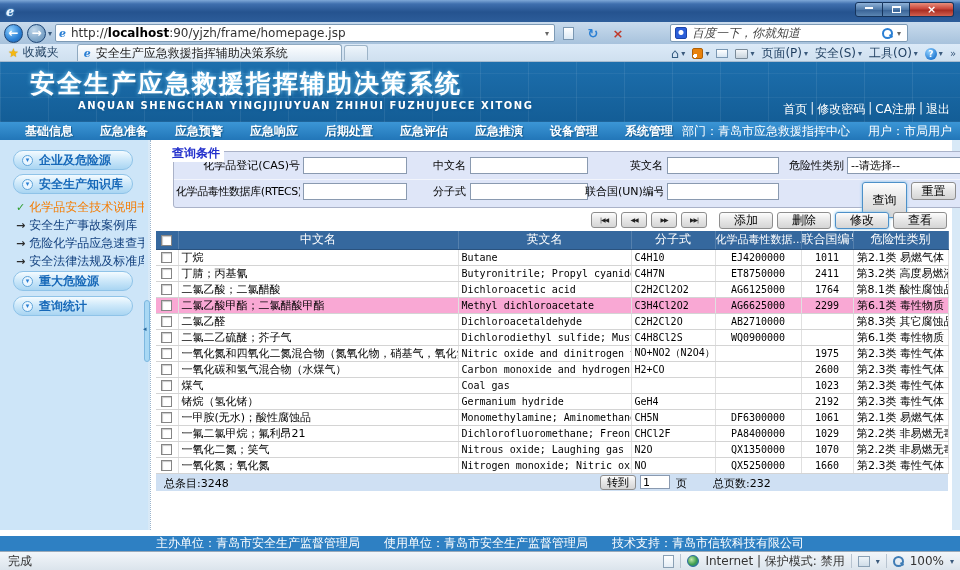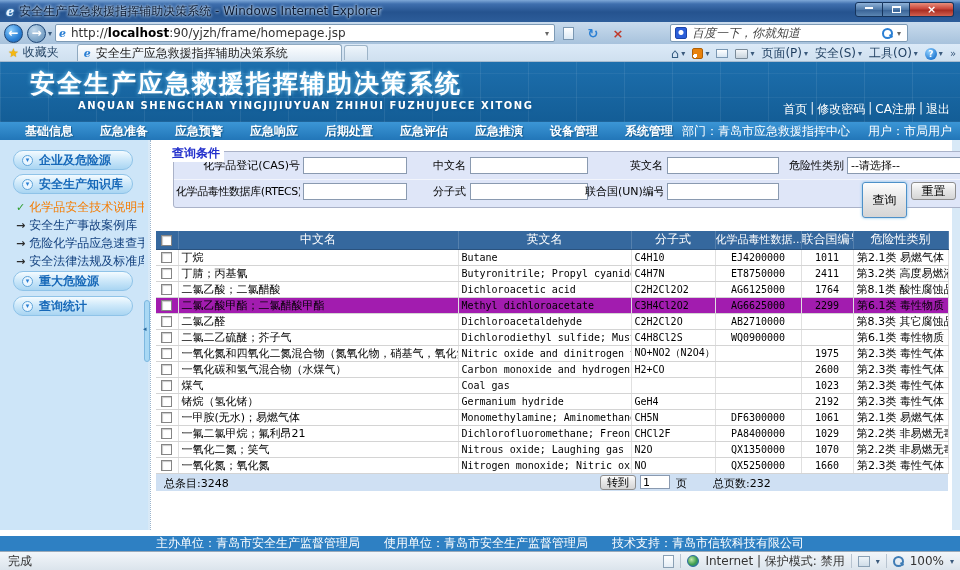--- a/index.html
+++ b/index.html
@@ -149,21 +149,21 @@
   #grid { position:absolute; left:156px; top:231px; width:792px; border-collapse:collapse; table-layout:fixed; }
   #grid th { background:#35689e; color:#fff; font-weight:normal; font-size:12px; height:18px;
     border-right:1px solid #5580ad; border-bottom:1px solid #2a527e; text-align:center;
     white-space:nowrap; overflow:hidden; }
   #grid th.small { font-size:11px; }
   #grid td { height:15px; border-bottom:1px solid #d4d4d4; border-right:1px solid #e0e0e0;
     font-size:11px; color:#000; white-space:nowrap; overflow:hidden; padding:0 3px; }
   #grid td.c-cb, #grid th.c-cb { text-align:center; padding:0; }
   #grid td.mono { font-family:"DejaVu Sans Mono", monospace; font-size:10px; }
   #grid td.ctr { text-align:center; }
-  #grid tr.hl td { background:#a21caf; }
+  #grid tr.hl td { background:#f9a8d4; }
   .cb { display:inline-block; width:11px; height:11px; background:#fff; border:1px solid #858585;
     box-shadow:inset 1px 1px 1px #c8c8c8; vertical-align:middle; }
 
   
   #pagerbar { position:absolute; left:156px; top:474px; width:792px; height:17px; background:#cfe0f3;
     font-size:11px; }
   #pager-total { position:absolute; left:8px; top:2px; }
   #goto-btn { position:absolute; left:444px; top:1px; width:36px; height:15px; font-size:11px; line-height:13px; }
   #page-input { position:absolute; left:484px; top:1px; width:30px; height:14px; }
   #page-unit { position:absolute; left:520px; top:2px; }
@@ -191,21 +191,20 @@
   .mag2::after { content:""; position:absolute; left:7px; top:7px; width:4px; height:2px;
     background:#3f7cb5; transform:rotate(45deg); }
 </style>
 </head>
 <body>
 
 <div id="screen">
 
   <div id="titlebar" class="abs">
     <span class="ie-e">e</span>
-    <span id="win-title">安全生产应急救援指挥辅助决策系统 - Windows Internet Explorer</span>
     <div id="win-btns">
       <div class="winbtn min">
           <span class="min-glyph"></span>
         </div>
       <div class="winbtn max">
           <span class="max-glyph"></span>
         </div>
       <div class="winbtn close">
           <span class="x-glyph">×</span>
         </div>
@@ -370,20 +369,30 @@
     <input class="q-in" style="left: 129px; top: 31px; width: 104px;">
     <div class="q-lbl" style="left:236px;top:29px;width:56px">分子式</div>
     <input class="q-in" style="left: 296px; top: 31px; width: 118px;">
     <div class="q-lbl" style="left:411px;top:29px;width:78px">联合国(UN)编号</div>
     <input class="q-in" style="left: 493px; top: 31px; width: 112px;">
     <button class="btn focus" style="position:absolute;left:688px;top:30px;width:45px;height:36px">查询</button>
     <button class="btn" style="position:absolute;left:737px;top:30px;width:45px;height:18px">重置</button>
   </div>
   <div id="qlegend" class="abs">查询条件</div>
 
+  <div id="toolbar">
+    <button class="btn pg-btn">|◀◀</button>
+    <button class="btn pg-btn">◀◀</button>
+    <button class="btn pg-btn">▶▶</button>
+    <button class="btn pg-btn">▶▶|</button>
+    <button class="btn act-btn" id="btn-add">添加</button>
+    <button class="btn act-btn">删除</button>
+    <button class="btn act-btn focus">修改</button>
+    <button class="btn act-btn">查看</button>
+  </div>
 
   <table id="grid">
     <colgroup>
       <col style="width:22px">
         <col style="width:280px">
         <col style="width:173px">
       <col style="width:84px">
         <col style="width:86px">
         <col style="width:52px">
         <col style="width:95px">
@@ -485,21 +494,21 @@
       <td class="c-cb"><span class="cb"></span></td>
       <td>锗烷（氢化锗）</td>
       <td class="mono">Germanium hydride</td>
       <td class="mono">GeH4</td>
       <td class="mono ctr"></td>
       <td class="mono ctr">2192</td>
       <td class="ctr">第2.3类 毒性气体</td>
     </tr>
         <tr>
       <td class="c-cb"><span class="cb"></span></td>
-      <td>一甲胺(无水)；易燃气体</td>
+      <td>一甲胺(无水)；酸性腐蚀品</td>
       <td class="mono">Monomethylamine; Aminomethane</td>
       <td class="mono">CH5N</td>
       <td class="mono ctr">DF6300000</td>
       <td class="mono ctr">1061</td>
       <td class="ctr">第2.1类 易燃气体</td>
     </tr>
         <tr>
       <td class="c-cb"><span class="cb"></span></td>
       <td>一氟二氯甲烷；氟利昂21</td>
       <td class="mono">Dichlorofluoromethane; Freon-21</td>

